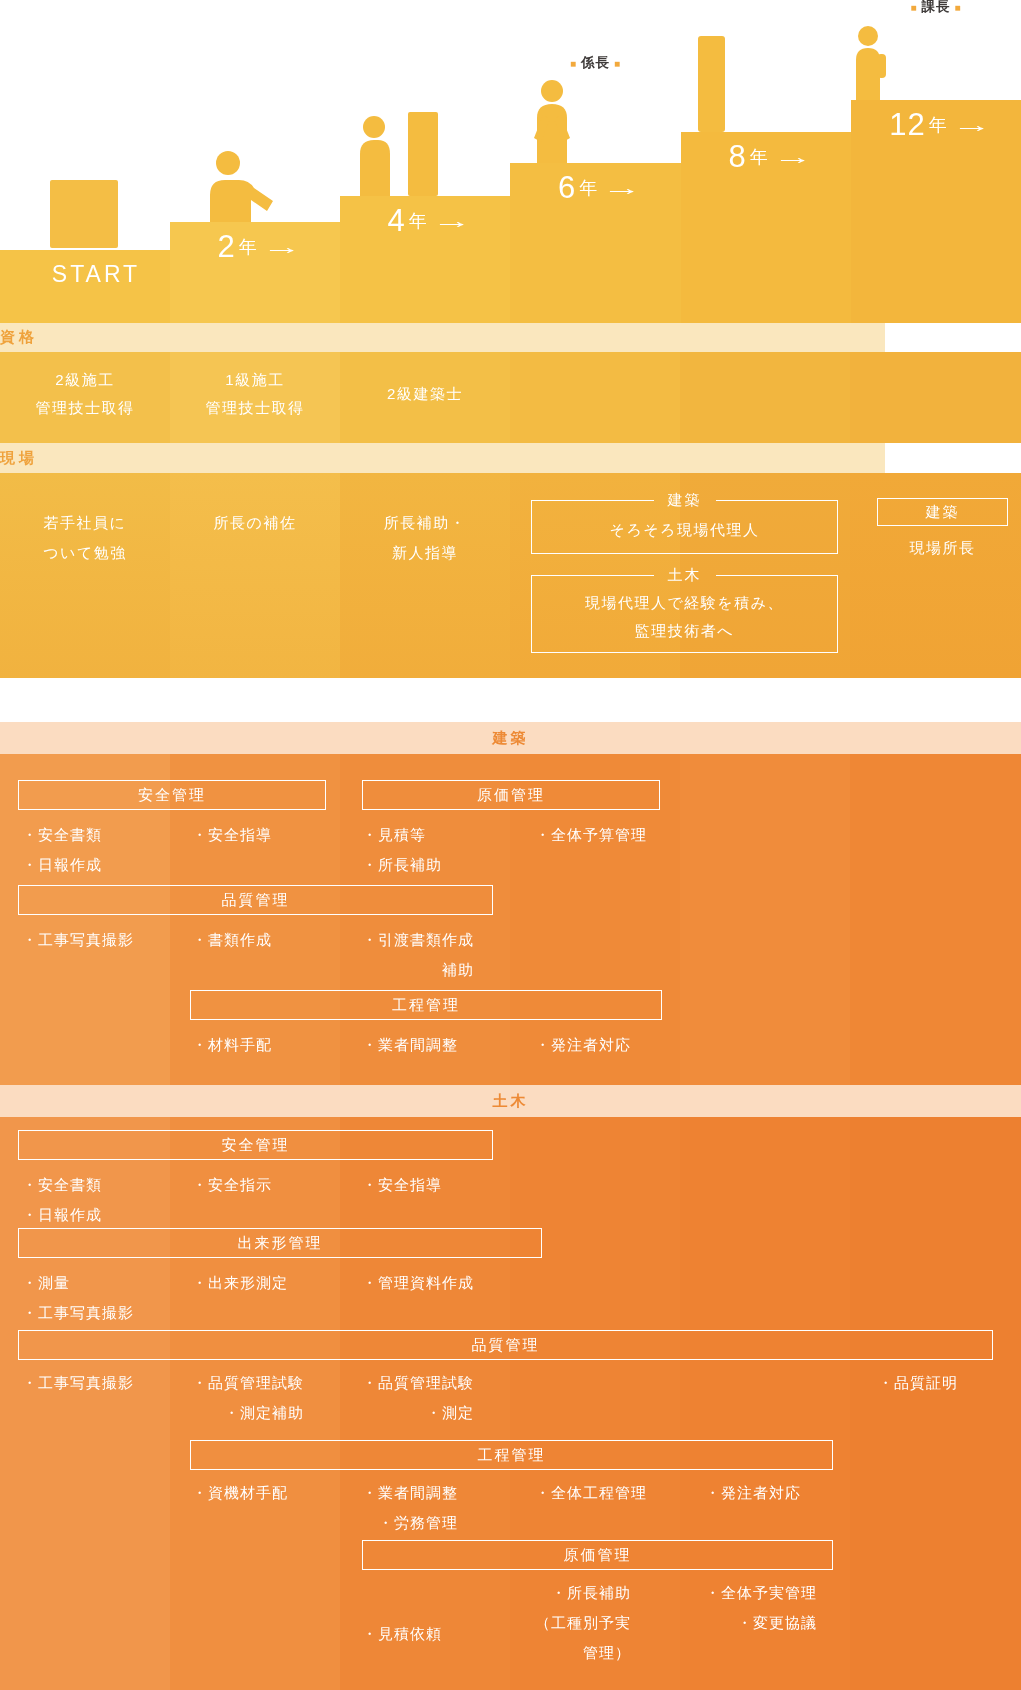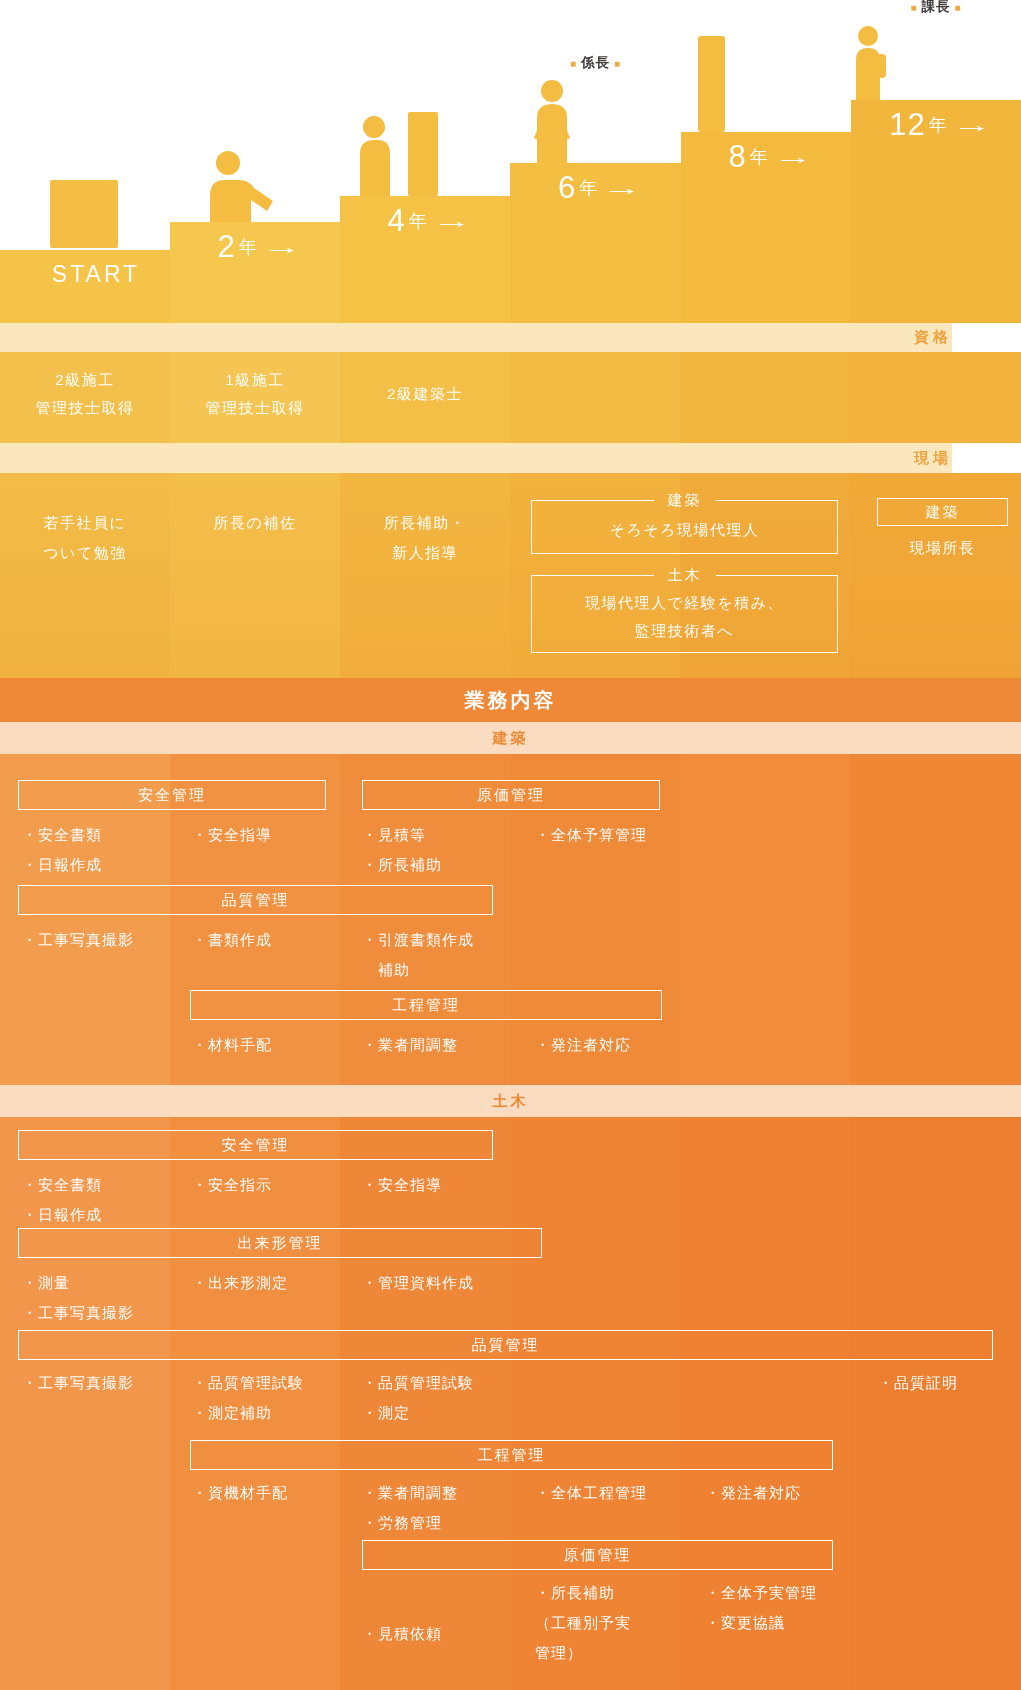--- a/index.html
+++ b/index.html
@@ -29,35 +29,35 @@
   .step-label .num{font-size:31px;font-weight:300;letter-spacing:1px;}
   .step-label .num.start{font-size:23px;letter-spacing:3px;}
   .step-label .unit{font-size:18px;margin-left:3px;font-weight:300;}
   .step-label .arrow{font-size:22px;margin-left:14px;display:inline-block;transform:scaleX(1.8);font-weight:300;}
   .figure{position:absolute;line-height:0;}
   .figure svg{display:block;}
   .role-label{position:absolute;display:flex;align-items:center;justify-content:center;gap:4px;
     font-size:13.5px;font-weight:bold;color:var(--role-text,#3F3B3A);letter-spacing:1px;}
   .role-label::before,.role-label::after{content:"■";font-size:10px;color:var(--role-square,#F2A93C);}
 
-  .band-cream{position:absolute;left:0;width:952px;display:flex;align-items:center;justify-content:flex-end;
+  .band-cream{position:absolute;left:0;width:885px;display:flex;align-items:center;justify-content:flex-start;
     background:var(--band-cream-bg,#FAE7BE);color:var(--band-cream-text,#EFA23C);
     font-size:15px;font-weight:bold;letter-spacing:4px;}
   .band-dark{position:absolute;left:0;width:1021px;display:flex;align-items:center;justify-content:center;
     background:var(--gyomu-band-bg,#F08937);color:#fff;font-size:20px;font-weight:bold;letter-spacing:3px;}
   .band-peach{position:absolute;left:0;width:1021px;display:flex;align-items:center;justify-content:center;
     background:var(--band-peach-bg,#FBDCC1);color:var(--band-peach-text,#ED8A35);
     font-size:15px;font-weight:bold;letter-spacing:3px;}
 
   .ctext{position:absolute;text-align:center;color:#fff;font-size:15px;line-height:28px;
     letter-spacing:1.5px;white-space:pre-line;}
   .ctext.lh30{line-height:30px;}
   .wbox{position:absolute;box-sizing:border-box;border:1px solid #fff;display:flex;align-items:center;
     justify-content:center;color:#fff;font-size:15px;letter-spacing:2px;}
-  .bl{position:absolute;color:#fff;font-size:15px;line-height:30px;letter-spacing:1px;white-space:pre-line;}
+  .bl{position:absolute;color:#fff;font-size:15px;line-height:30px;letter-spacing:1px;white-space:pre-line;text-align:right;}
 
   
   .legendbox{position:absolute;}
   .lb-top{position:absolute;left:0;right:0;top:0;height:21px;display:flex;align-items:center;}
   .lb-line{flex:1 1 auto;height:1px;background:#fff;}
   .lb-title{flex:0 0 auto;padding:0 14px;color:#fff;font-size:15px;letter-spacing:2px;}
   .lb-frame{position:absolute;left:0;right:0;top:10px;bottom:0;border:1px solid #fff;border-top:none;}
   .lb-body{position:absolute;left:0;right:0;top:16px;bottom:0;display:flex;align-items:center;
     justify-content:center;text-align:center;color:#fff;font-size:15px;line-height:28px;
     letter-spacing:1.5px;white-space:pre-line;}
@@ -198,23 +198,20 @@
         <span class="lb-line"></span>
         <span class="lb-title">土木</span>
         <span class="lb-line"></span>
       </div>
     <div class="lb-body">現場代理人で経験を積み、
 監理技術者へ</div>
   </div>
   <div class="wbox" style="left:877px;top:498px;width:131px;height:28px;">建築</div>
   <div class="ctext" style="left:877px;top:534px;width:131px;">現場所長</div>
 
-  <div class="band-dark" style="top:678px;height:44px;">
-    <span>業務内容</span>
-  </div>
 
   <div class="band-peach" style="top:722px;height:32px;">
     <span>建築</span>
   </div>
   <div class="cells row-ken" style="top:754px;height:331px;">
     <div class="cell"></div>
       <div class="cell"></div>
       <div class="cell"></div>
     <div class="cell"></div>
       <div class="cell"></div>

